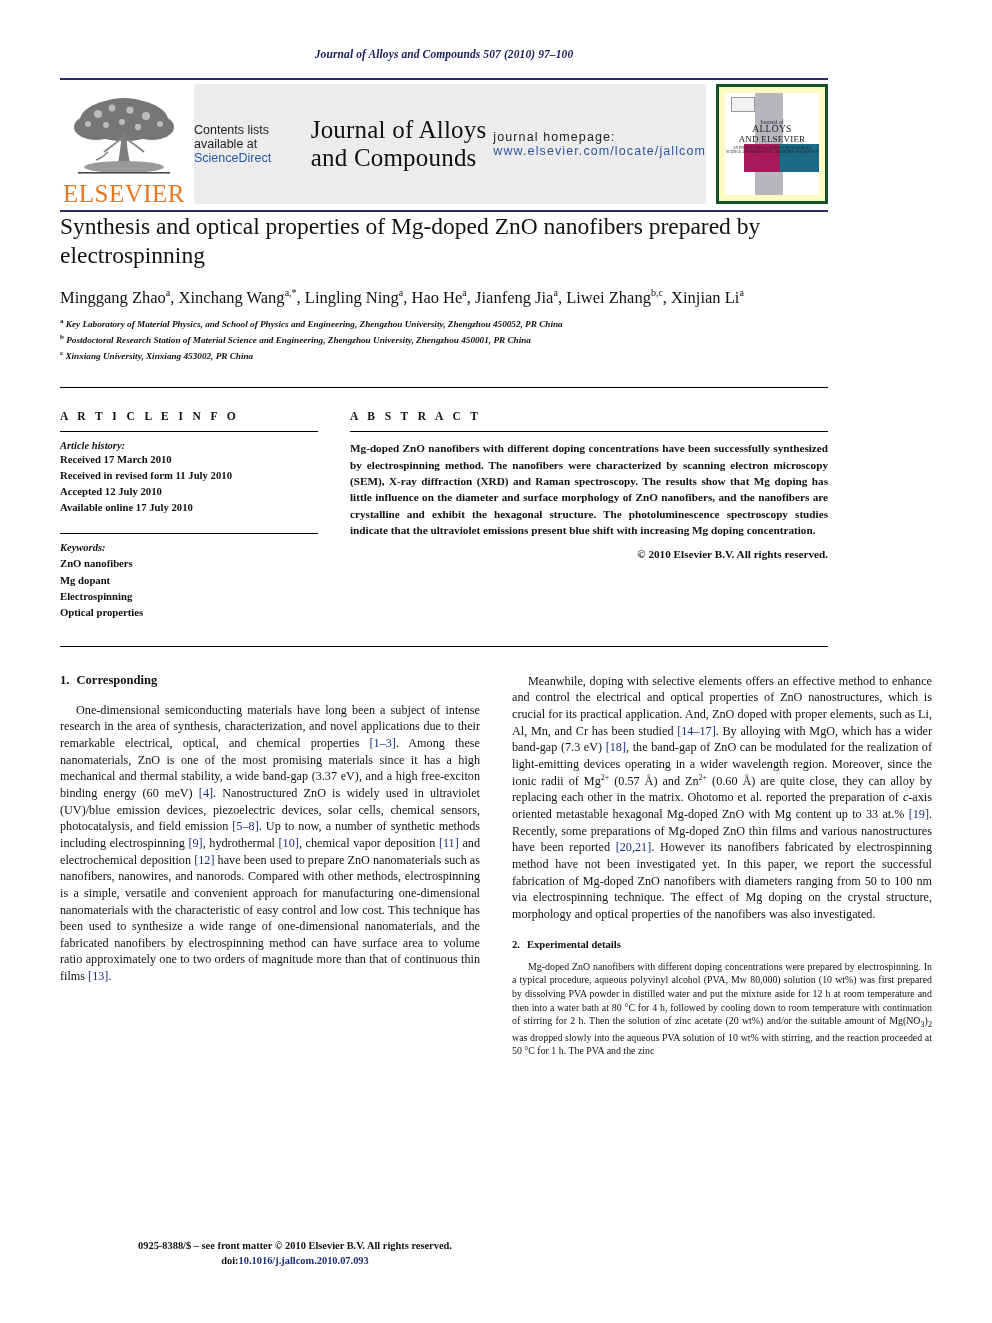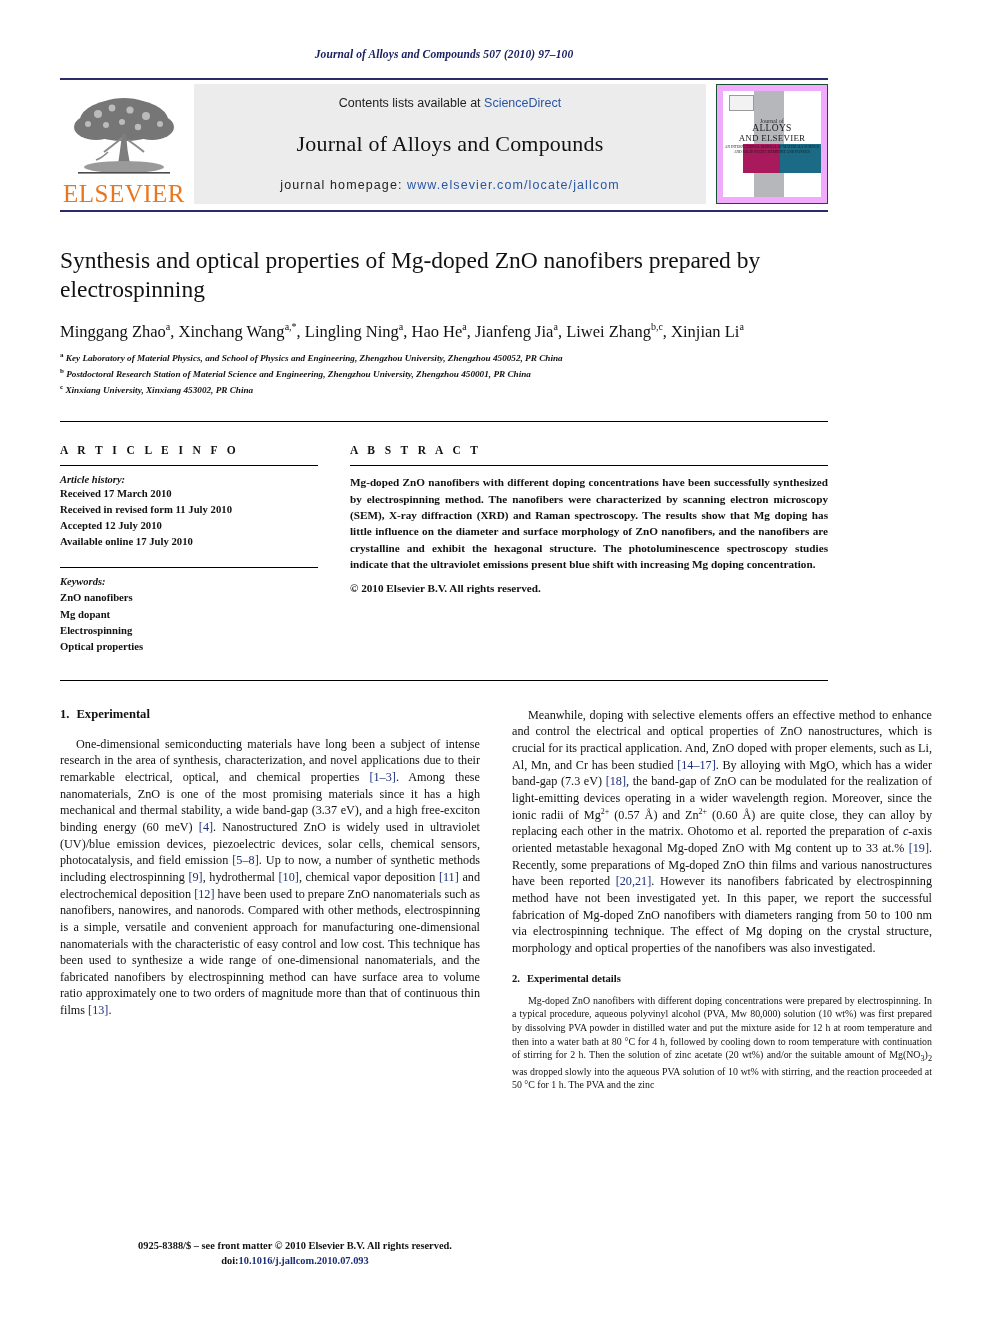--- a/index.html
+++ b/index.html
@@ -59,54 +59,53 @@
     letter-spacing: .5px;
     color: #E87722;
     line-height: 1;
     margin-top: 1px;
   }
   .mast-center {
     flex: 1;
     background: #ececec;
     margin: 4px 6px 4px 6px;
     display: flex;
-    flex-direction: column;
+    flex-direction: row;
     align-items: center;
     justify-content: space-between;
     padding: 12px 0 12px 0;
     box-sizing: border-box;
   }
   .contents-line {
     font-family: "Liberation Sans", sans-serif;
     font-size: 12.5px;
     color: #222;
   }
   .contents-line .sd {
     color: #2956a3;
   }
   .journal-title {
     font-family: "Liberation Serif", serif;
-    font-size: 22px;
+    font-size: 25px;
     color: #111;
     letter-spacing: .2px;
-    text-align: center;
   }
   .homepage-line {
     font-family: "Liberation Sans", sans-serif;
     font-size: 12.5px;
     letter-spacing: 1.1px;
     color: #222;
   }
   .homepage-line .url { color: #2956a3; }
   .mast-cover {
     width: 112px;
     flex: 0 0 112px;
-    border: 1px solid #14532d;
+    border: 3px solid #14532d;
     margin: 4px 0 4px 4px;
-    background: #f0abfc;
+    background: #fef9c3;
     box-sizing: border-box;
     padding: 6px;
     display: flex;
   }
   .cover-inner {
     flex: 1;
     position: relative;
     background: #fff;
     overflow: hidden;
   }
@@ -137,21 +136,21 @@
   .cov-txt .l2 { font-size: 9.5px; letter-spacing:.3px;}
   .cov-txt .l3 { font-size: 9px; letter-spacing:.2px;}
   .cov-txt .l4 { font-size: 3.6px; margin-top:2px; line-height:1.25;}
 
   .mast-rule-bottom {
     border-bottom: 2.5px solid #2b2b6b;
     margin-top: 2px;
   }
 
   
-  .title-block { margin-top: 34px; }
+  .title-block { }
   .paper-title {
     font-size: 23.5px;
     line-height: 1.22;
     color: #111;
     font-weight: normal;
     margin: 0;
     max-width: 830px;
   }
   .authors {
     margin-top: 17px;
@@ -195,20 +194,21 @@
   .kw-block { margin-top: 2px; }
   .abs-body {
     font-size: 11.2px;
     font-weight: bold;
     line-height: 1.46;
     text-align: justify;
     color: #111;
   }
   .abs-copy {
     margin-top: 10px;
+    text-align: right;
     font-size: 11.2px;
     font-weight: bold;
     color: #111;
   }
   .hr-after-abs { border-top: 1px solid #000; margin-top: 26px; }
 
   
   .body-cols {
     display: flex;
     margin-top: 26px;
@@ -363,21 +363,21 @@
       <div class="abs-body">Mg-doped ZnO nanofibers with different doping concentrations have been successfully synthesized by electrospinning method. The nanofibers were characterized by scanning electron microscopy (SEM), X-ray diffraction (XRD) and Raman spectroscopy. The results show that Mg doping has little influence on the diameter and surface morphology of ZnO nanofibers, and the nanofibers are crystalline and exhibit the hexagonal structure. The photoluminescence spectroscopy studies indicate that the ultraviolet emissions present blue shift with increasing Mg doping concentration.</div>
       <div class="abs-copy">© 2010 Elsevier B.V. All rights reserved.</div>
     </div>
   </div>
 
   <div class="hr-after-abs"></div>
 
   <div class="body-cols">
     <div class="bcol left">
       <div class="h2">
-        <span class="num">1.</span><span>Experimental</span>
+        <span class="num">1.</span><span>Corresponding</span>
       </div>
       <p class="para">One-dimensional semiconducting materials have long been a subject of intense research in the area of synthesis, characterization, and novel applications due to their remarkable electrical, optical, and chemical properties <span class="ref">[1–3]</span>. Among these nanomaterials, ZnO is one of the most promising materials since it has a high mechanical and thermal stability, a wide band-gap (3.37 eV), and a high free-exciton binding energy (60 meV) <span class="ref">[4]</span>. Nanostructured ZnO is widely used in ultraviolet (UV)/blue emission devices, piezoelectric devices, solar cells, chemical sensors, photocatalysis, and field emission <span class="ref">[5–8]</span>. Up to now, a number of synthetic methods including electrospinning <span class="ref">[9]</span>, hydrothermal <span class="ref">[10]</span>, chemical vapor deposition <span class="ref">[11]</span> and electrochemical deposition <span class="ref">[12]</span> have been used to prepare ZnO nanomaterials such as nanofibers, nanowires, and nanorods. Compared with other methods, electrospinning is a simple, versatile and convenient approach for manufacturing one-dimensional nanomaterials with the characteristic of easy control and low cost. This technique has been used to synthesize a wide range of one-dimensional nanomaterials, and the fabricated nanofibers by electrospinning method can have surface area to volume ratio approximately one to two orders of magnitude more than that of continuous thin films <span class="ref">[13]</span>.</p>
     </div>
 
     <div class="bcol right">
       <p class="para">Meanwhile, doping with selective elements offers an effective method to enhance and control the electrical and optical properties of ZnO nanostructures, which is crucial for its practical application. And, ZnO doped with proper elements, such as Li, Al, Mn, and Cr has been studied <span class="ref">[14–17]</span>. By alloying with MgO, which has a wider band-gap (7.3 eV) <span class="ref">[18]</span>, the band-gap of ZnO can be modulated for the realization of light-emitting devices operating in a wider wavelength region. Moreover, since the ionic radii of Mg<sup class="s">2+</sup> (0.57 Å) and Zn<sup class="s">2+</sup> (0.60 Å) are quite close, they can alloy by replacing each other in the matrix. Ohotomo et al. reported the preparation of <i>c</i>-axis oriented metastable hexagonal Mg-doped ZnO with Mg content up to 33 at.% <span class="ref">[19]</span>. Recently, some preparations of Mg-doped ZnO thin films and various nanostructures have been reported <span class="ref">[20,21]</span>. However its nanofibers fabricated by electrospinning method have not been investigated yet. In this paper, we report the successful fabrication of Mg-doped ZnO nanofibers with diameters ranging from 50 to 100 nm via electrospinning technique. The effect of Mg doping on the crystal structure, morphology and optical properties of the nanofibers was also investigated.</p>
       <div class="h2 small" style="margin-top:16px">
         <span class="num">2.</span><span>Experimental details</span>
       </div>
       <p class="para small">Mg-doped ZnO nanofibers with different doping concentrations were prepared by electrospinning. In a typical procedure, aqueous polyvinyl alcohol (PVA, Mw 80,000) solution (10 wt%) was first prepared by dissolving PVA powder in distilled water and put the mixture aside for 12 h at room temperature and then into a water bath at 80 °C for 4 h, followed by cooling down to room temperature with continuation of stirring for 2 h. Then the solution of zinc acetate (20 wt%) and/or the suitable amount of Mg(NO<sub>3</sub>)<sub>2</sub> was dropped slowly into the aqueous PVA solution of 10 wt% with stirring, and the reaction proceeded at 50 °C for 1 h. The PVA and the zinc</p>

